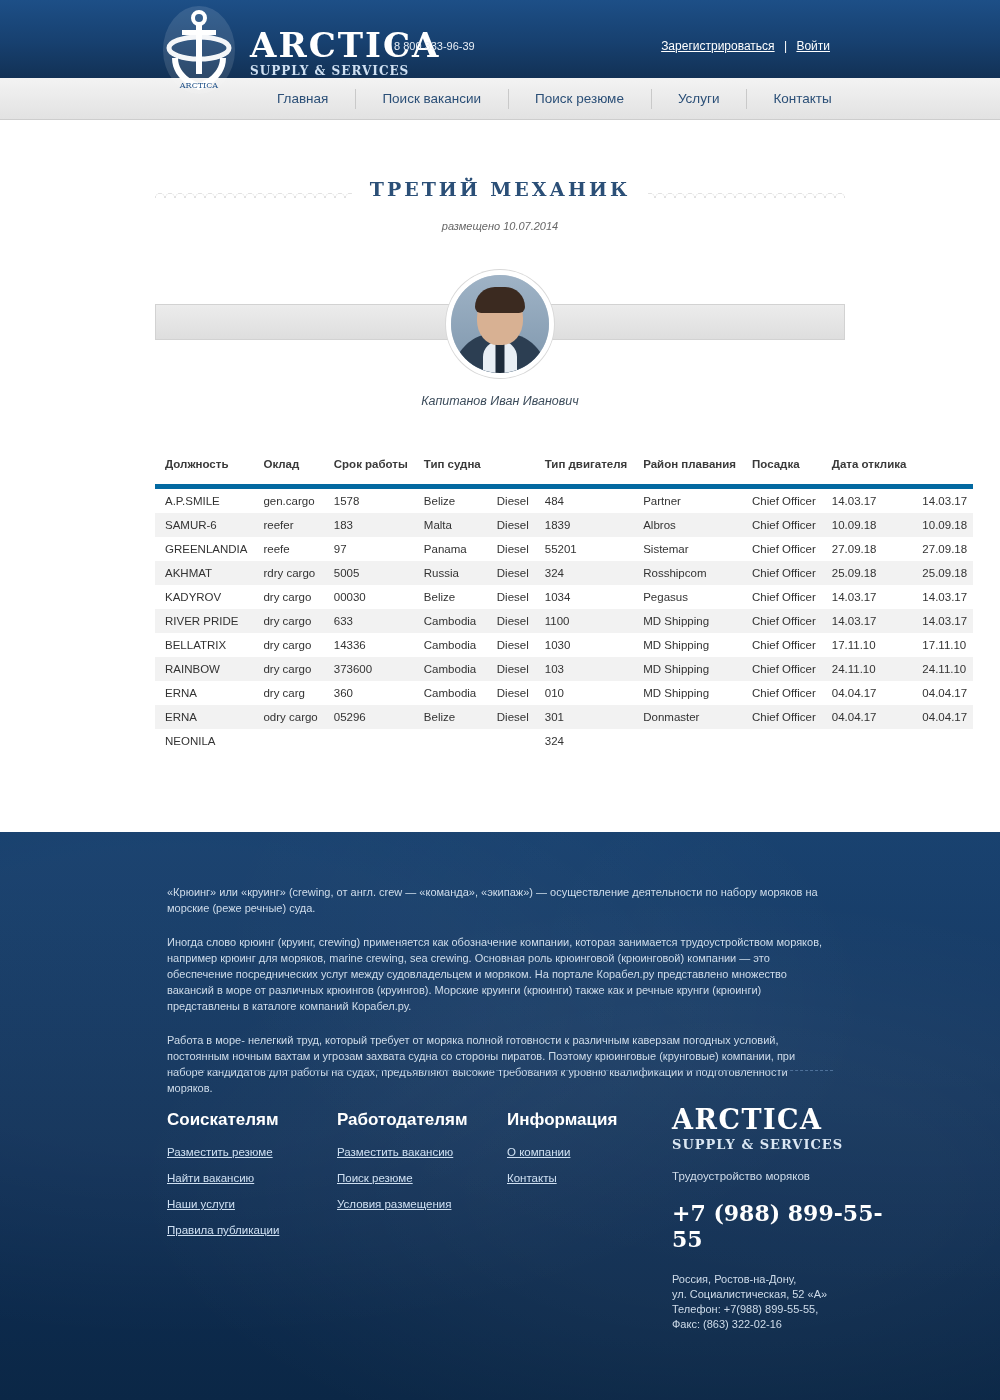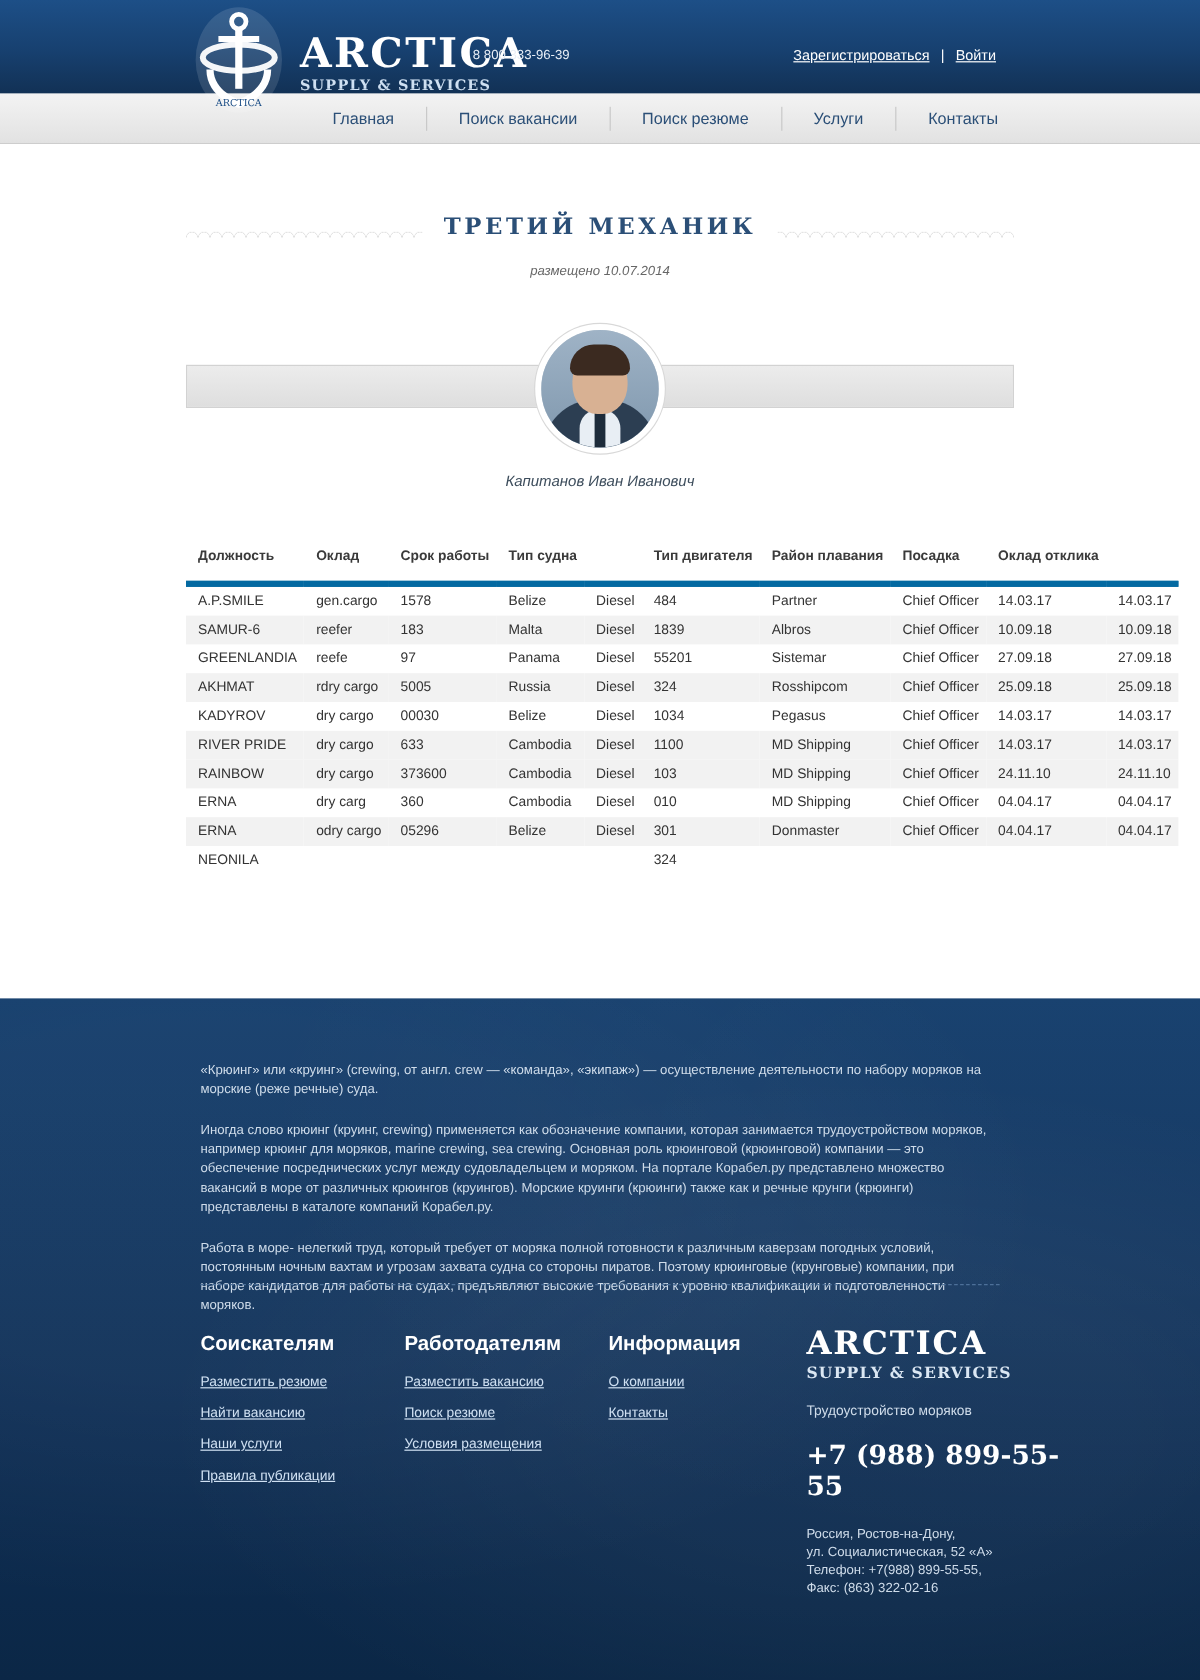--- a/index.html
+++ b/index.html
@@ -290,21 +290,21 @@
     <thead>
       <tr>
         <th style="width:105px">Должность</th>
         <th style="width:55px">Оклад</th>
         <th style="width:82px">Срок работы</th>
         <th style="width:62px">Тип судна</th>
         <th style="width:58px"></th>
         <th style="width:90px">Тип двигателя</th>
         <th style="width:100px">Район плавания</th>
         <th style="width:92px">Посадка</th>
-        <th style="width:70px">Оклад отклика</th>
+        <th style="width:70px">Дата отклика</th>
         <th style="width:60px"></th>
       </tr>
     </thead>
     <tbody>
       <tr>
         <td>A.P.SMILE</td>
         <td>gen.cargo</td>
         <td>1578</td>
         <td>Belize</td>
         <td>Diesel</td>
@@ -366,20 +366,32 @@
         <td>RIVER PRIDE</td>
         <td>dry cargo</td>
         <td>633</td>
         <td>Cambodia</td>
         <td>Diesel</td>
         <td>1100</td>
         <td>MD Shipping</td>
         <td>Chief Officer</td>
         <td>14.03.17</td>
         <td>14.03.17</td>
+      </tr>
+      <tr>
+        <td>BELLATRIX</td>
+        <td>dry cargo</td>
+        <td>14336</td>
+        <td>Cambodia</td>
+        <td>Diesel</td>
+        <td>1030</td>
+        <td>MD Shipping</td>
+        <td>Chief Officer</td>
+        <td>17.11.10</td>
+        <td>17.11.10</td>
       </tr>
       <tr class="alt">
         <td>RAINBOW</td>
         <td>dry cargo</td>
         <td>373600</td>
         <td>Cambodia</td>
         <td>Diesel</td>
         <td>103</td>
         <td>MD Shipping</td>
         <td>Chief Officer</td>

